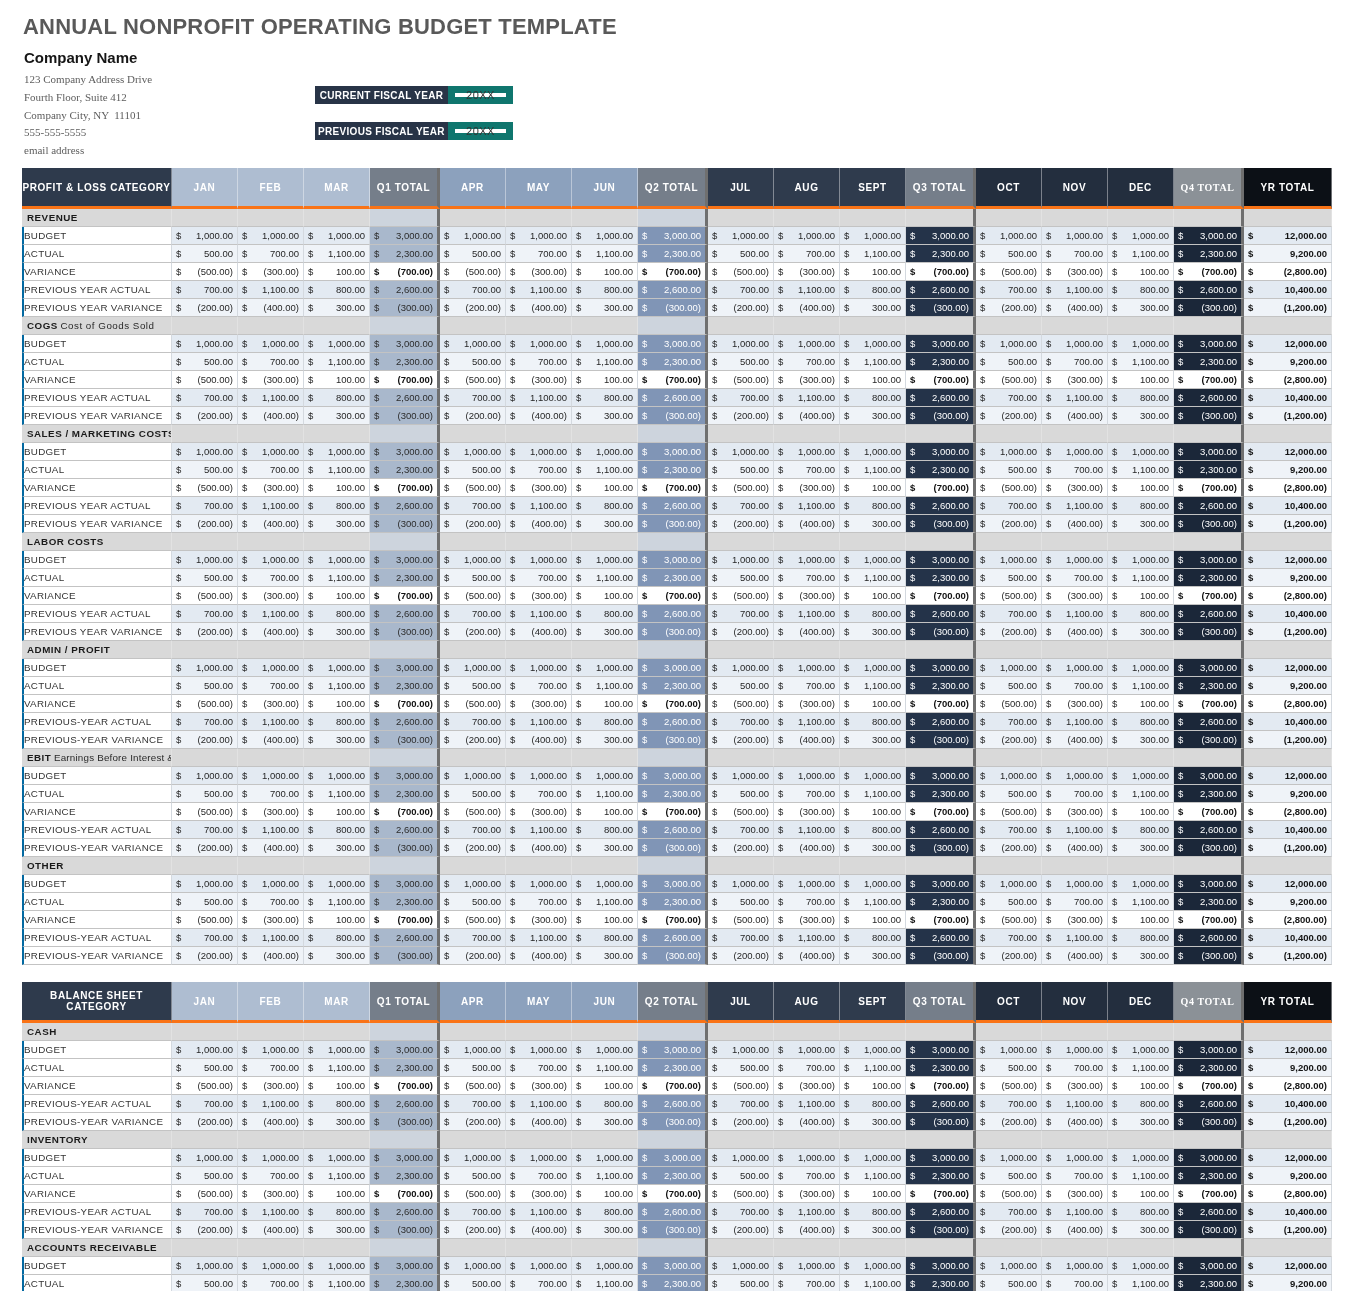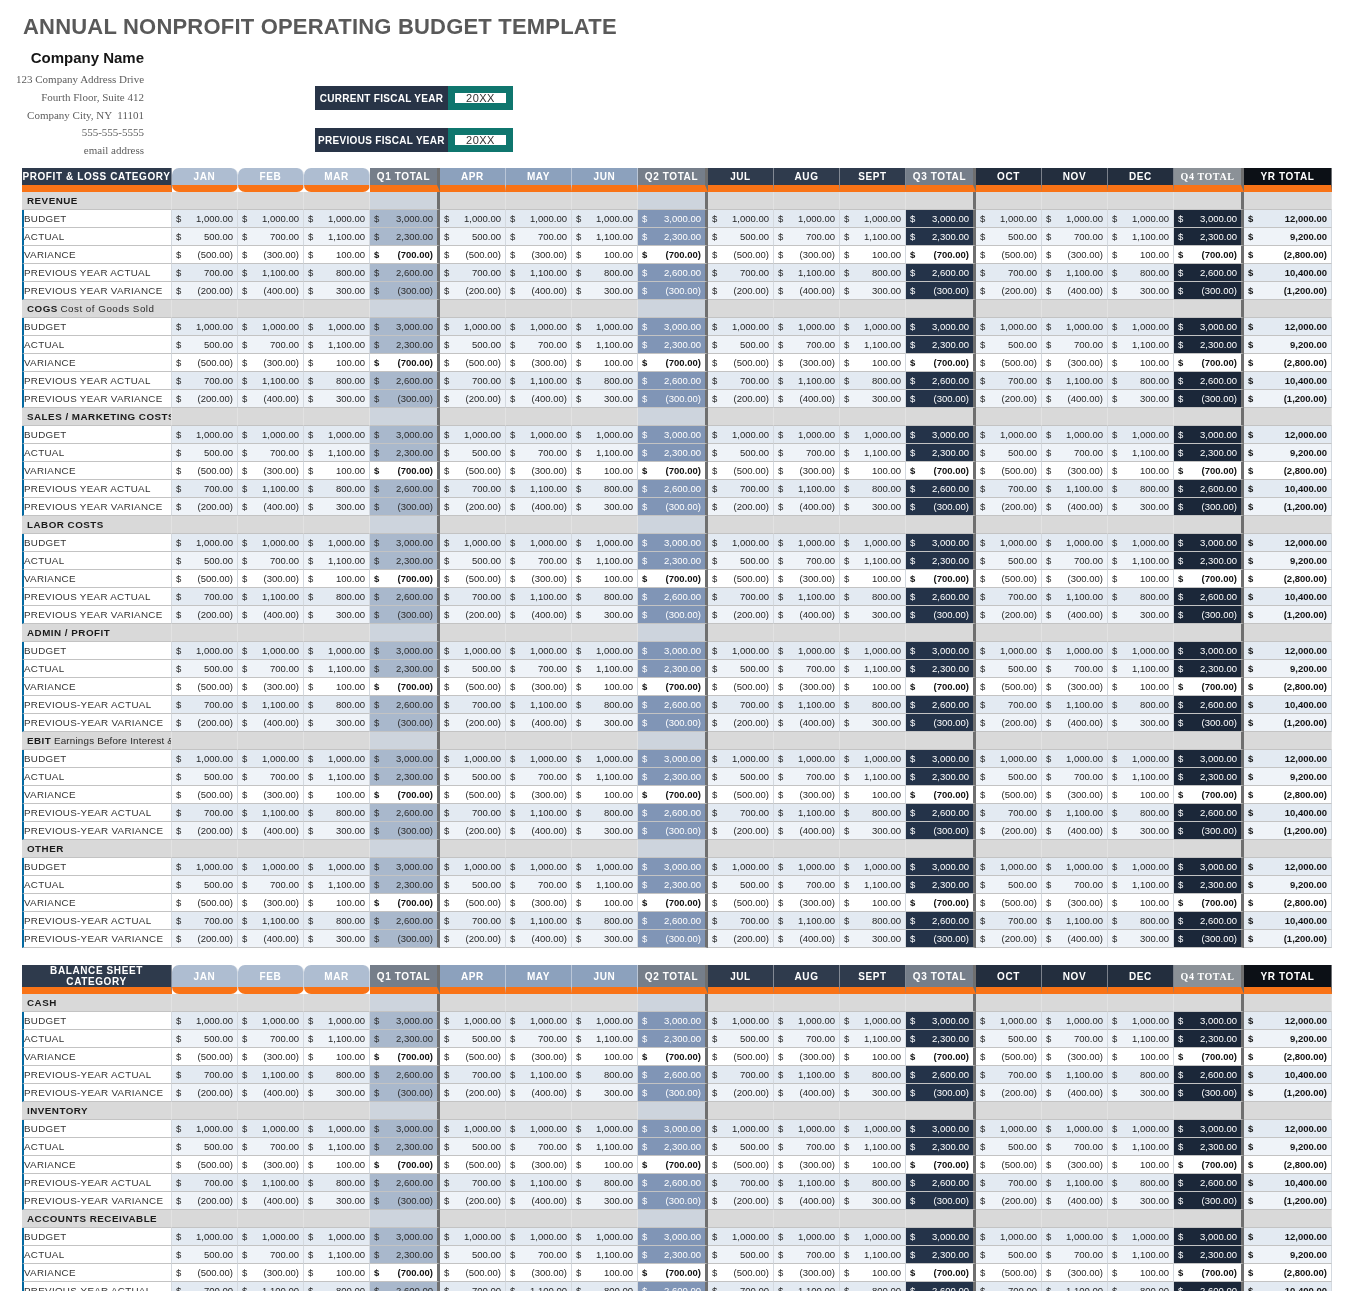--- a/index.html
+++ b/index.html
@@ -1,40 +1,40 @@
 <!DOCTYPE html>
 <html style="--title-text: #595959; --muted-text: #5d5d5d; --navy-box: #283447; --header-category: #2e3a4c; --month-q1: #aebdd1; --month-q2: #8ca1bd; --month-q3: #2f3b4d; --month-q4: #232e3e; --total-header: #757e8a; --total-header-q4: #8b9197; --year-header: #0c1016; --q1-total-fill: #a9b8cc; --q2-total-fill: #8095b6; --q3-total-fill: #243349; --q4-total-fill: #1b2739; --row-fill-a: #e3eaf2; --row-fill-b: #eff3f8; --section-fill: #d9d9d9; --section-total-fill: #cdd4dd; --quarter-separator: #6f6f6f; --grid-line: #d4d9df; --row-line: #c3c3c3; --number-text: #262626;"><head>
 <meta charset="utf-8">
 <style>
   html,body{margin:0;padding:0;background:#fff;}
   .page{position:relative;width:1351px;height:1291px;overflow:hidden;background:#fff;
         font-family:"Liberation Sans",sans-serif;}
   .page-title{position:absolute;left:23px;top:14px;margin:0;font-size:22px;font-weight:700;
         color:var(--title-text);letter-spacing:.2px;white-space:nowrap;}
-  .company{position:absolute;left:16px;top:49px;text-align:right;}
+  .company{position:absolute;left:24px;top:49px;}
   .co-name{font-size:15px;font-weight:700;color:#161616;margin-bottom:5px;}
   .addr{font-size:11px;color:var(--muted-text);line-height:17.8px;white-space:pre;font-family:Liberation Serif, serif;}
   .fiscal{position:absolute;left:315px;top:86px;}
-  .frow{display:flex;height:24px;margin-bottom:18px;text-align:center;}
+  .frow{display:flex;height:18px;margin-bottom:18px;text-align:center;}
   .flabel{width:133px;background:var(--navy-box);color:#fff;font-size:10px;font-weight:700;
         display:flex;align-items:center;justify-content:center;letter-spacing:.3px;}
   .fvalue{width:65px;box-sizing:border-box;border:7px solid #0f766e;background:#fff;color:#333;
         font-size:11px;display:flex;align-items:center;justify-content:center;letter-spacing:.5px;}
   .tables{position:absolute;left:22px;top:168px;}
   table{border-collapse:separate;border-spacing:0;table-layout:fixed;width:1310px;}
   #bs-table{margin-top:17px;}
   .col-cat{width:150px;}.col-m{width:66px;}.col-q{width:70px;}.col-y{width:88px;}
   th,td{box-sizing:border-box;height:18px;padding:0;font-size:9.5px;
         border-right:1px solid var(--grid-line);border-bottom:1px solid var(--row-line);
         vertical-align:middle;overflow:hidden;}
-  thead th{height:24px;font-size:10px;font-weight:700;color:#fff;text-align:center;
+  thead th{height:41px;font-size:10px;font-weight:700;color:#fff;text-align:center;
         letter-spacing:.6px;border-right:1px solid rgba(255,255,255,.4);
-        border-bottom:7px solid #f97316;overflow:visible;}
+        border-bottom:3px solid #f97316;overflow:visible;}
   .h-cat{background:var(--header-category);}
-  .h-g1{background:var(--month-q1);border-radius:7px;}
+  .h-g1{background:var(--month-q1);}
   .h-g2{background:var(--month-q2);}
   .h-g3{background:var(--month-q3);}
   .h-g4{background:var(--month-q4);}
   .h-q{background:var(--total-header);}
   .h-q4{background:var(--total-header-q4);font-family:Liberation Serif, serif;}
   .h-y{background:var(--year-header);}
   .lbl{background:#fff;color:#333;font-size:9.8px;letter-spacing:.3px;text-align:left;
         border-left:2px solid #0369a1;white-space:nowrap;}
   .sec{background:var(--section-fill);border-right:1px solid #e2e2e2;}
   .sec.first{position:relative;border-left:1px solid #d9d9d9;}

